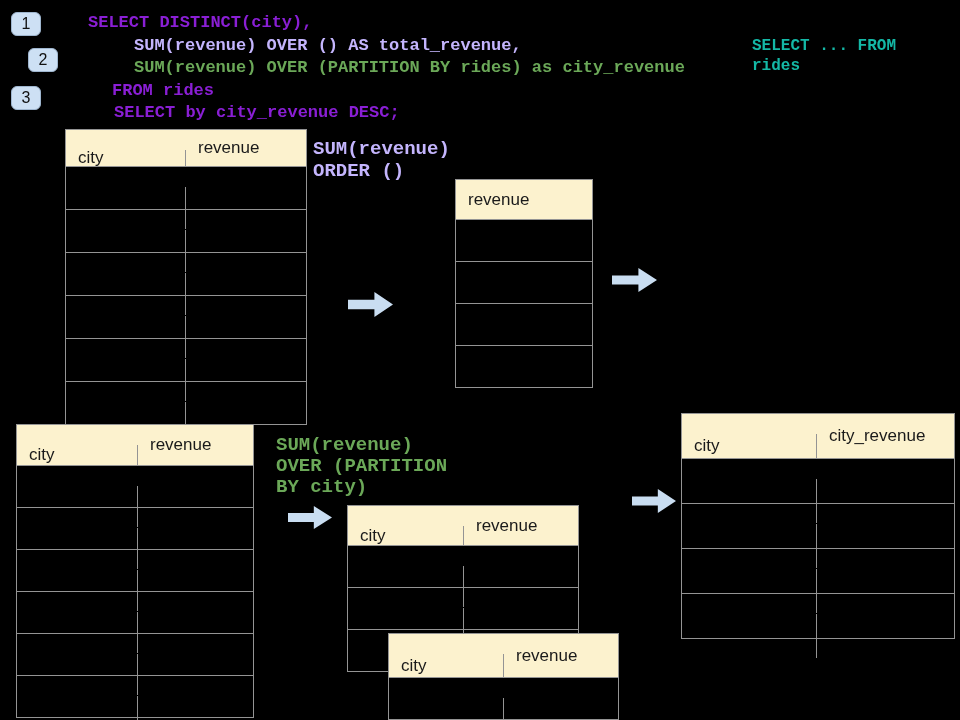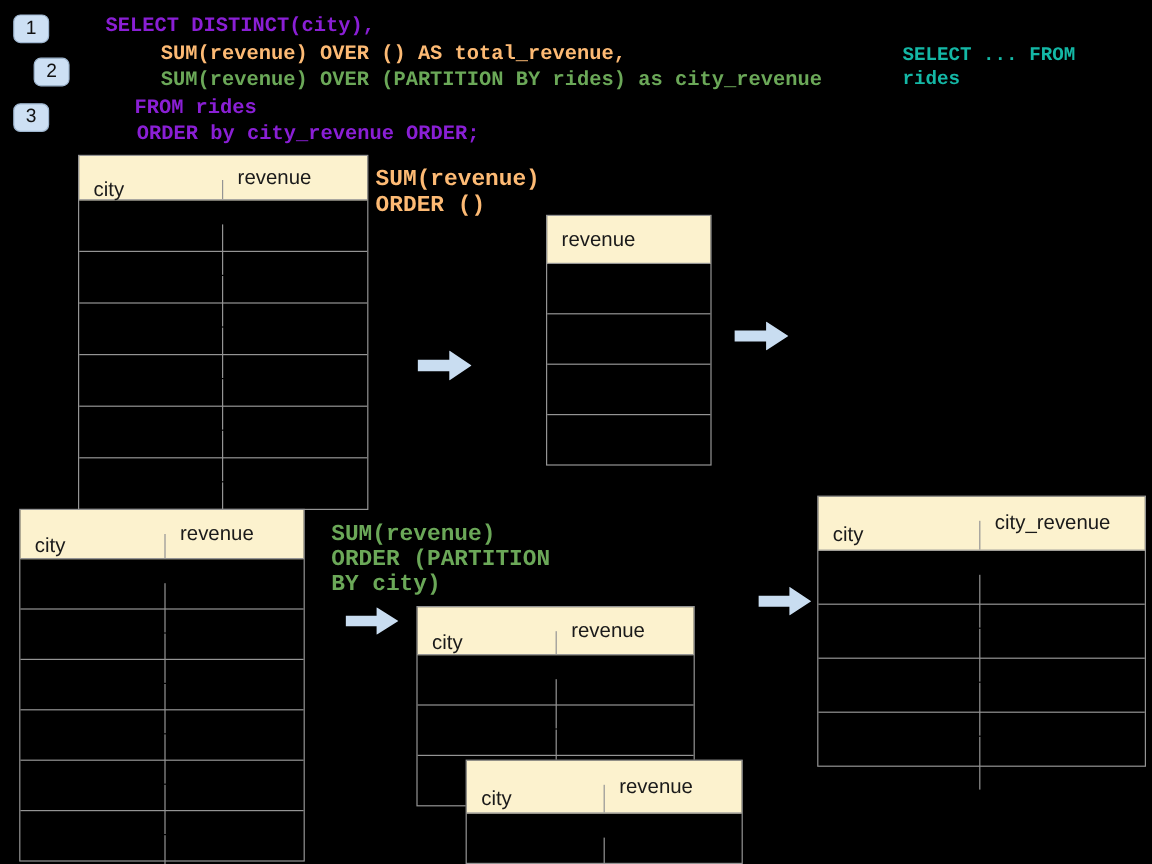--- a/index.html
+++ b/index.html
@@ -16,21 +16,21 @@
   }
   .b1{left:11px;top:12px}
   .b2{left:28px;top:48px}
   .b3{left:11px;top:86px}
   
   .code{
     position:absolute;font-family:"Liberation Mono","DejaVu Sans Mono",monospace;
     font-weight:bold;font-size:17px;line-height:22px;white-space:pre;
   }
   .purple{color:#8A1FD5}
-  .red{color:#fdba74}
+  .red{color:#c4b5fd}
   .green{color:#6BA858}
   .l1{left:88px;top:12px}
   .l2{left:134px;top:35px}
   .l3{left:134px;top:57px}
   .l4{left:112px;top:80px}
   .l5{left:114px;top:102px}
   .sidenote{
     position:absolute;left:752px;top:36px;
     font-family:"Liberation Mono","DejaVu Sans Mono",monospace;
     font-weight:bold;font-size:16px;line-height:20px;white-space:pre;color:#14b8a6;
@@ -108,27 +108,27 @@
       <span>2</span>
     </div>
   <div class="badge b3">
       <span>3</span>
     </div>
 
   <div class="code purple l1">SELECT DISTINCT(city),</div>
   <div class="code red l2">SUM(revenue) OVER () AS total_revenue,</div>
   <div class="code green l3">SUM(revenue) OVER (PARTITION BY rides) as city_revenue</div>
   <div class="code purple l4">FROM rides</div>
-  <div class="code purple l5">ORDER by city_revenue ORDER;</div>
+  <div class="code purple l5">SELECT by city_revenue DESC;</div>
 
   <div class="sidenote"><span>SELECT ... FROM</span><br><span>rides</span></div>
 
   <div class="ann red ann-total"><span>SUM(revenue)</span><br><span>ORDER ()</span></div>
 
-  <div class="ann green ann-part"><span>SUM(revenue)</span><br><span>ORDER (PARTITION</span><br><span>BY city)</span></div>
+  <div class="ann green ann-part"><span>SUM(revenue)</span><br><span>OVER (PARTITION</span><br><span>BY city)</span></div>
 
   <div class="tbl t1">
     <div class="hrow">
       <div class="hcell c1 cdiv">city</div>
       <div class="hcell c2">revenue</div>
     </div>
     <div class="row">
         <div class="cell c1 cdiv"></div>
         <div class="cell c2"></div>
       </div>

